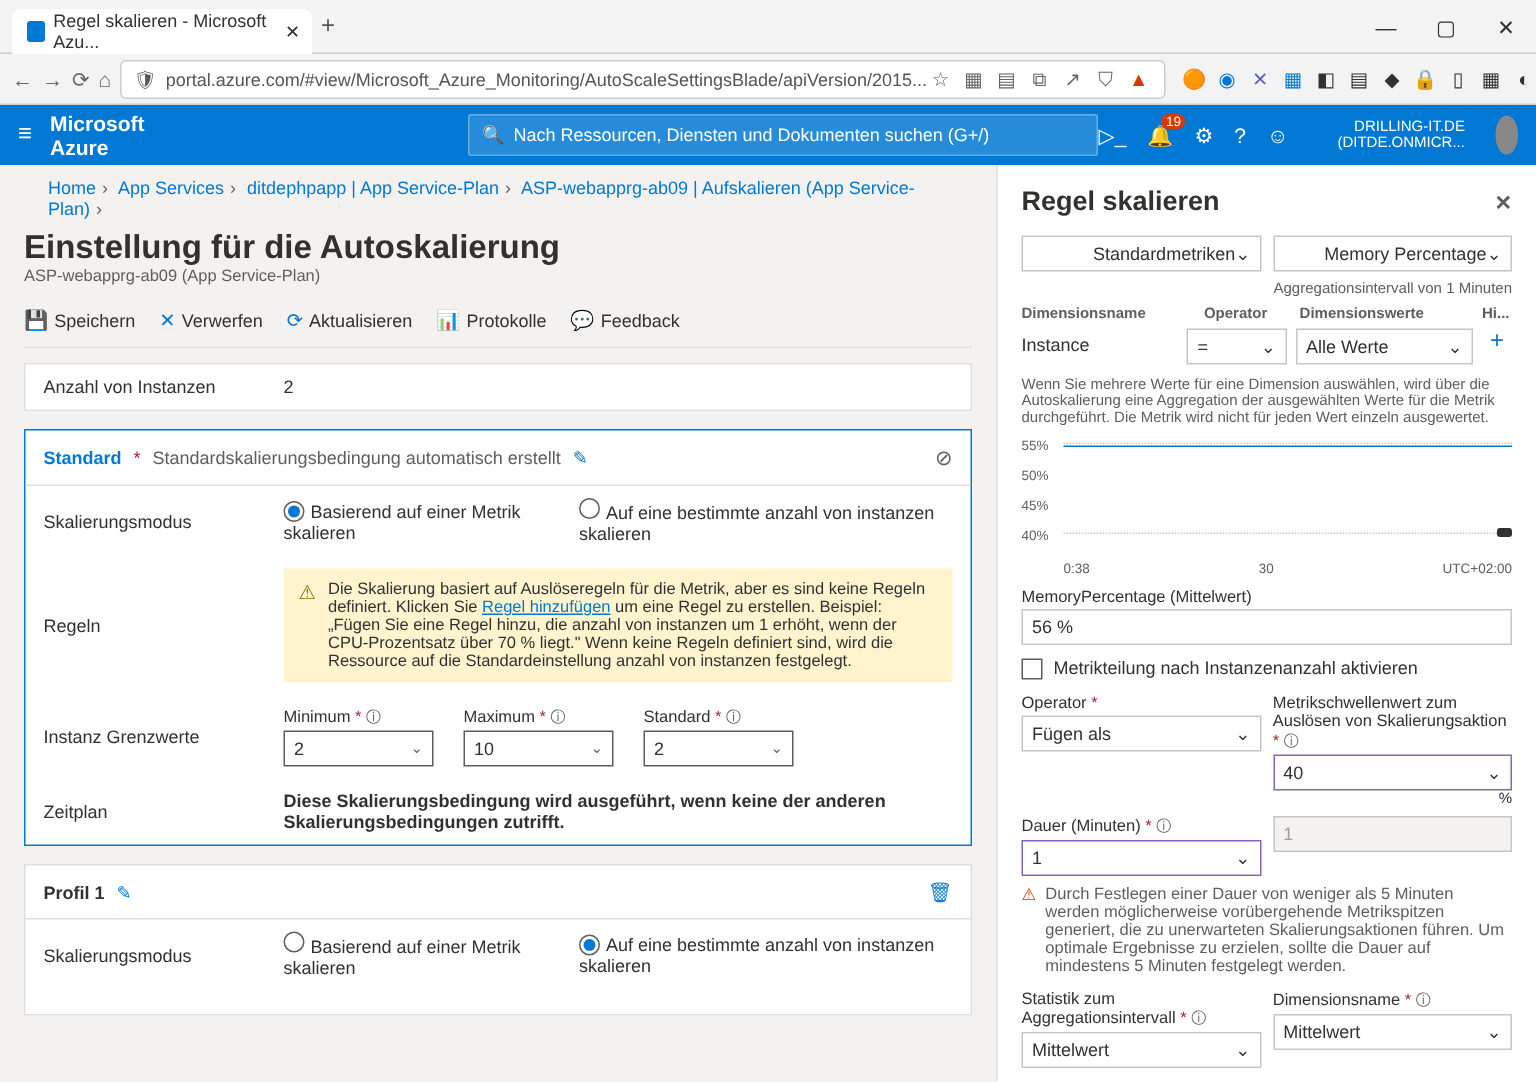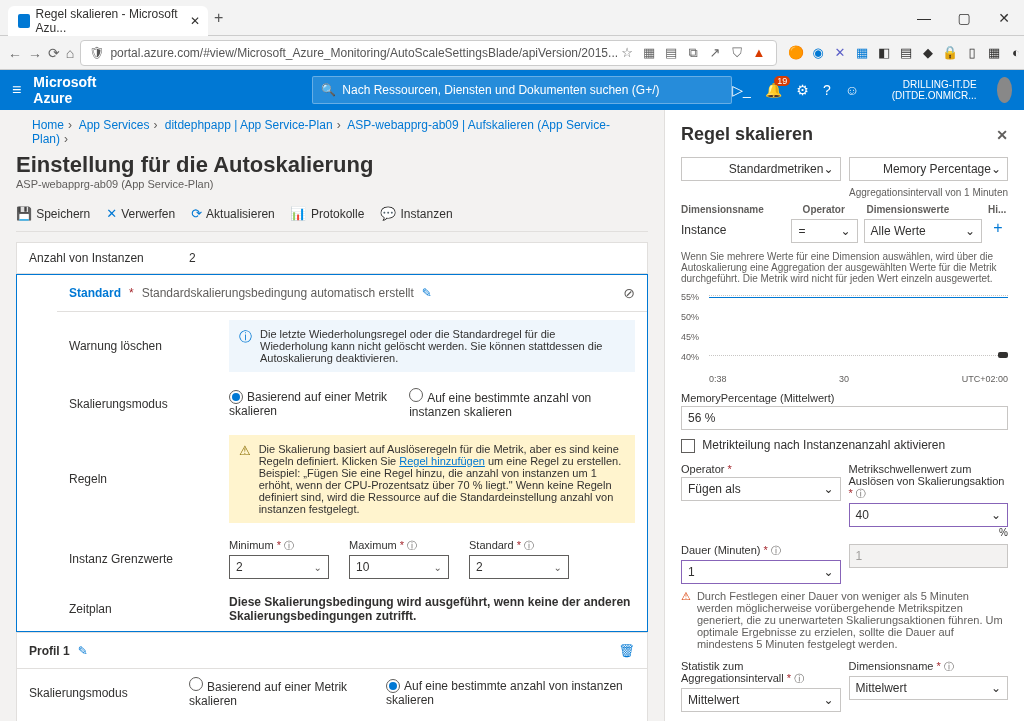--- a/index.html
+++ b/index.html
@@ -37,21 +37,21 @@
 
 .page { display: flex; height: calc(721px - 36px - 34px - 40px); }
 .main-col { flex: 1 1 auto; overflow-y: auto; padding: 0 16px 16px; }
 .page-title { font-size: 22px; font-weight: 600; margin-top: 2px; }
 .page-subtitle { font-size: 11px; color: #605e5c; margin-bottom: 10px; }
 
 .toolbar { display: flex; gap: 16px; padding: 6px 0 10px; border-bottom: 1px solid #e1dfdd; margin-bottom: 10px; }
 .toolbar div { color: #323130; display: flex; align-items: center; gap: 4px; }
 .toolbar .icon { color: #0078d4; font-size: 13px; }
 
-.card { border: 1px solid #e1dfdd; background: #fff; }
+.card { border: 1px solid #e1dfdd; background: #fff; margin-bottom: 12px; }
 .card .row { display: flex; padding: 8px 12px; align-items: center; }
 .card .row .label { flex: 0 0 160px; color: #323130; }
 .card .header { border-bottom: 1px solid #e1dfdd; padding: 10px 12px; display: flex; align-items: center; gap: 8px; }
 .card .header .title { color: #0078d4; font-weight: 600; }
 .card .header .star { color: #a4262c; }
 
 .info-box { background: #eff6fc; padding: 8px 10px; display: flex; gap: 8px; font-size: 11px; color: #323130; }
 .info-box .icon { color: #0078d4; font-size: 13px; }
 .warn-box { background: #fff4ce; padding: 8px 10px; display: flex; gap: 8px; font-size: 11px; color: #323130; }
 .warn-box .icon { color: #8a6d00; font-size: 13px; }
@@ -191,45 +191,38 @@
   <div>
           <span class="icon">⟳</span>
           <span>Aktualisieren</span>
         </div>
   <div>
           <span class="icon">📊</span>
           <span>Protokolle</span>
         </div>
   <div>
           <span class="icon">💬</span>
-          <span>Instanzen</span>
+          <span>Feedback</span>
         </div>
 </div>
 
 <div class="card">
   <div class="row">
     <div class="label">Anzahl von Instanzen</div>
     <div>2</div>
   </div>
 </div>
 
-<div class="card" style="border:1px solid #0078d4;padding-left:40px;">
+<div class="card" style="border:1px solid #0078d4;">
   <div class="header">
     <span class="title">Standard</span>
           <span class="star">*</span>
     <span style="color:#605e5c;">Standardskalierungsbedingung automatisch erstellt</span>
     <span class="pencil">✎</span>
     <span class="forbidden">⊘</span>
-  </div>
-  <div class="row">
-    <div class="label">Warnung löschen</div>
-    <div class="info-box" style="flex:1;">
-      <span class="icon">ⓘ</span>
-      <span>Die letzte Wiederholungsregel oder die Standardregel für die Wiederholung kann nicht gelöscht werden. Sie können stattdessen die Autoskalierung deaktivieren.</span>
-    </div>
   </div>
   <div class="row">
     <div class="label">Skalierungsmodus</div>
     <div class="radio-row">
       <label><span class="radio checked"></span><span>Basierend auf einer Metrik skalieren</span></label>
       <label><span class="radio"></span><span>Auf eine bestimmte anzahl von instanzen skalieren</span></label>
     </div>
   </div>
   <div class="row">
     <div class="label">Regeln</div>

